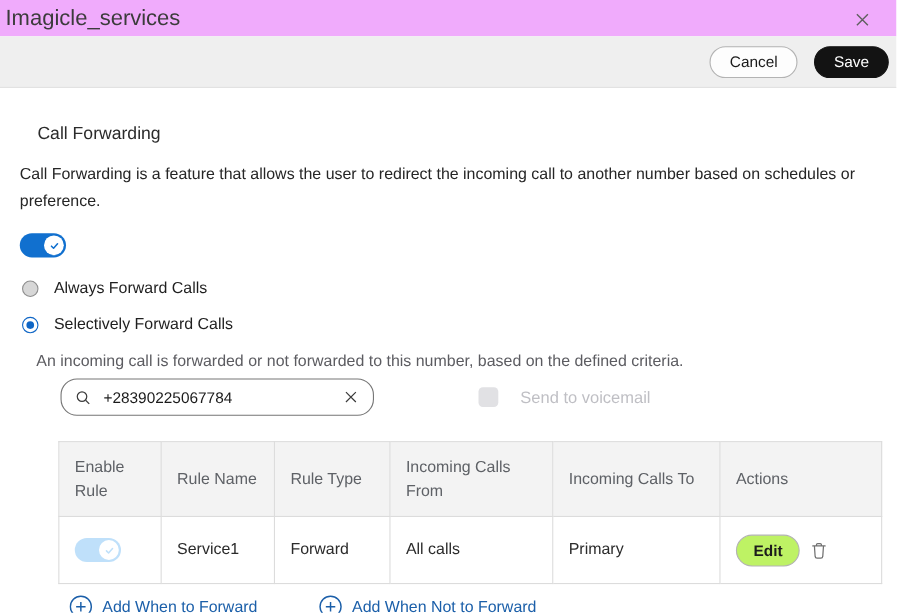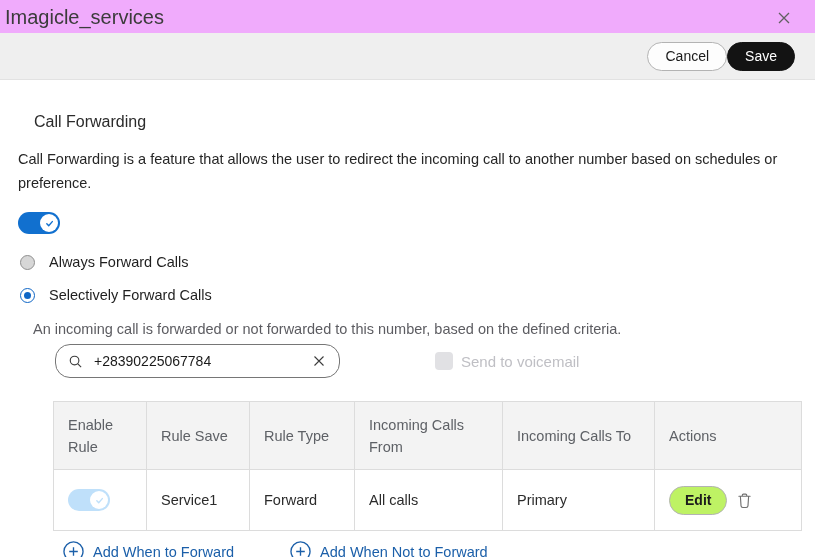--- a/index.html
+++ b/index.html
@@ -17,21 +17,21 @@
     justify-content: space-between; padding: 2px 22px 0 5px;
     background: #f0abfc;
   }
   .modal-title { font-size: 20px; font-weight: 500; color: #3b3b3b; }
   .close-btn { width: 18px; height: 18px; display: flex; align-items: center; justify-content: center; cursor: pointer; }
 
   
   .action-bar {
     height: 47px; background: #efefef; border-bottom: 1px solid #e2e2e2;
     display: flex; align-items: center; justify-content: flex-end;
-    gap: 0; padding-right: 20px;
+    gap: 15px; padding-right: 7px;
   }
   .btn {
     height: 29px; padding: 0 17px; border-radius: 15px;
     font-size: 14px; font-family: inherit; cursor: pointer; line-height: 27px;
   }
   .btn-cancel { background: #fdfdfd; border: 1px solid #b3b3b3; color: #1a1a1a; }
   .btn-save   { background: #131313; border: 1px solid #131313; color: #ffffff; }
 
   
   .content { padding: 17px 14px 0 18px; }
@@ -77,21 +77,21 @@
     width: 285px; height: 29px; border: 1px solid #767676; border-radius: 15px;
     background: #fff; display: flex; align-items: center; padding: 16px 12px;
   }
   .search-input {
     flex: 1; min-width: 0; border: none; outline: none; background: transparent;
     font-family: inherit; font-size: 14px; color: #1a1a1a; margin-left: 9px;
   }
   .clear-btn { display: flex; align-items: center; cursor: pointer; padding: 2px; }
   .voicemail-group { display: flex; align-items: center; margin-left: 95px; }
   .checkbox-disabled { width: 18px; height: 18px; border-radius: 4px; background: #e1e1e4; }
-  .voicemail-label { margin-left: 8px; font-size: 15px; color: #bfbfc4; }
+  .voicemail-label { margin-left: 20px; font-size: 15px; color: #bfbfc4; }
 
   
   .rules-table {
     margin: 23px 0 0 35px; width: 748px;
     border-collapse: collapse; table-layout: fixed;
   }
   .rules-table th {
     background: #f3f3f3; border: 1px solid #dcdcdc;
     font-weight: 400; text-align: left; color: #5e6166;
     font-size: 14.5px; line-height: 22px; height: 68px;
@@ -182,21 +182,21 @@
       <col style="width:93px">
         <col style="width:103px">
         <col style="width:105px">
       <col style="width:148px">
         <col style="width:152px">
         <col style="width:147px">
     </colgroup>
     <thead>
       <tr>
         <th>Enable Rule</th>
-        <th>Rule Save</th>
+        <th>Rule Name</th>
         <th>Rule Type</th>
         <th>Incoming Calls From</th>
         <th>Incoming Calls To</th>
         <th>Actions</th>
       </tr>
     </thead>
     <tbody>
       <tr>
         <td>
           <div class="toggle toggle-row-state">

